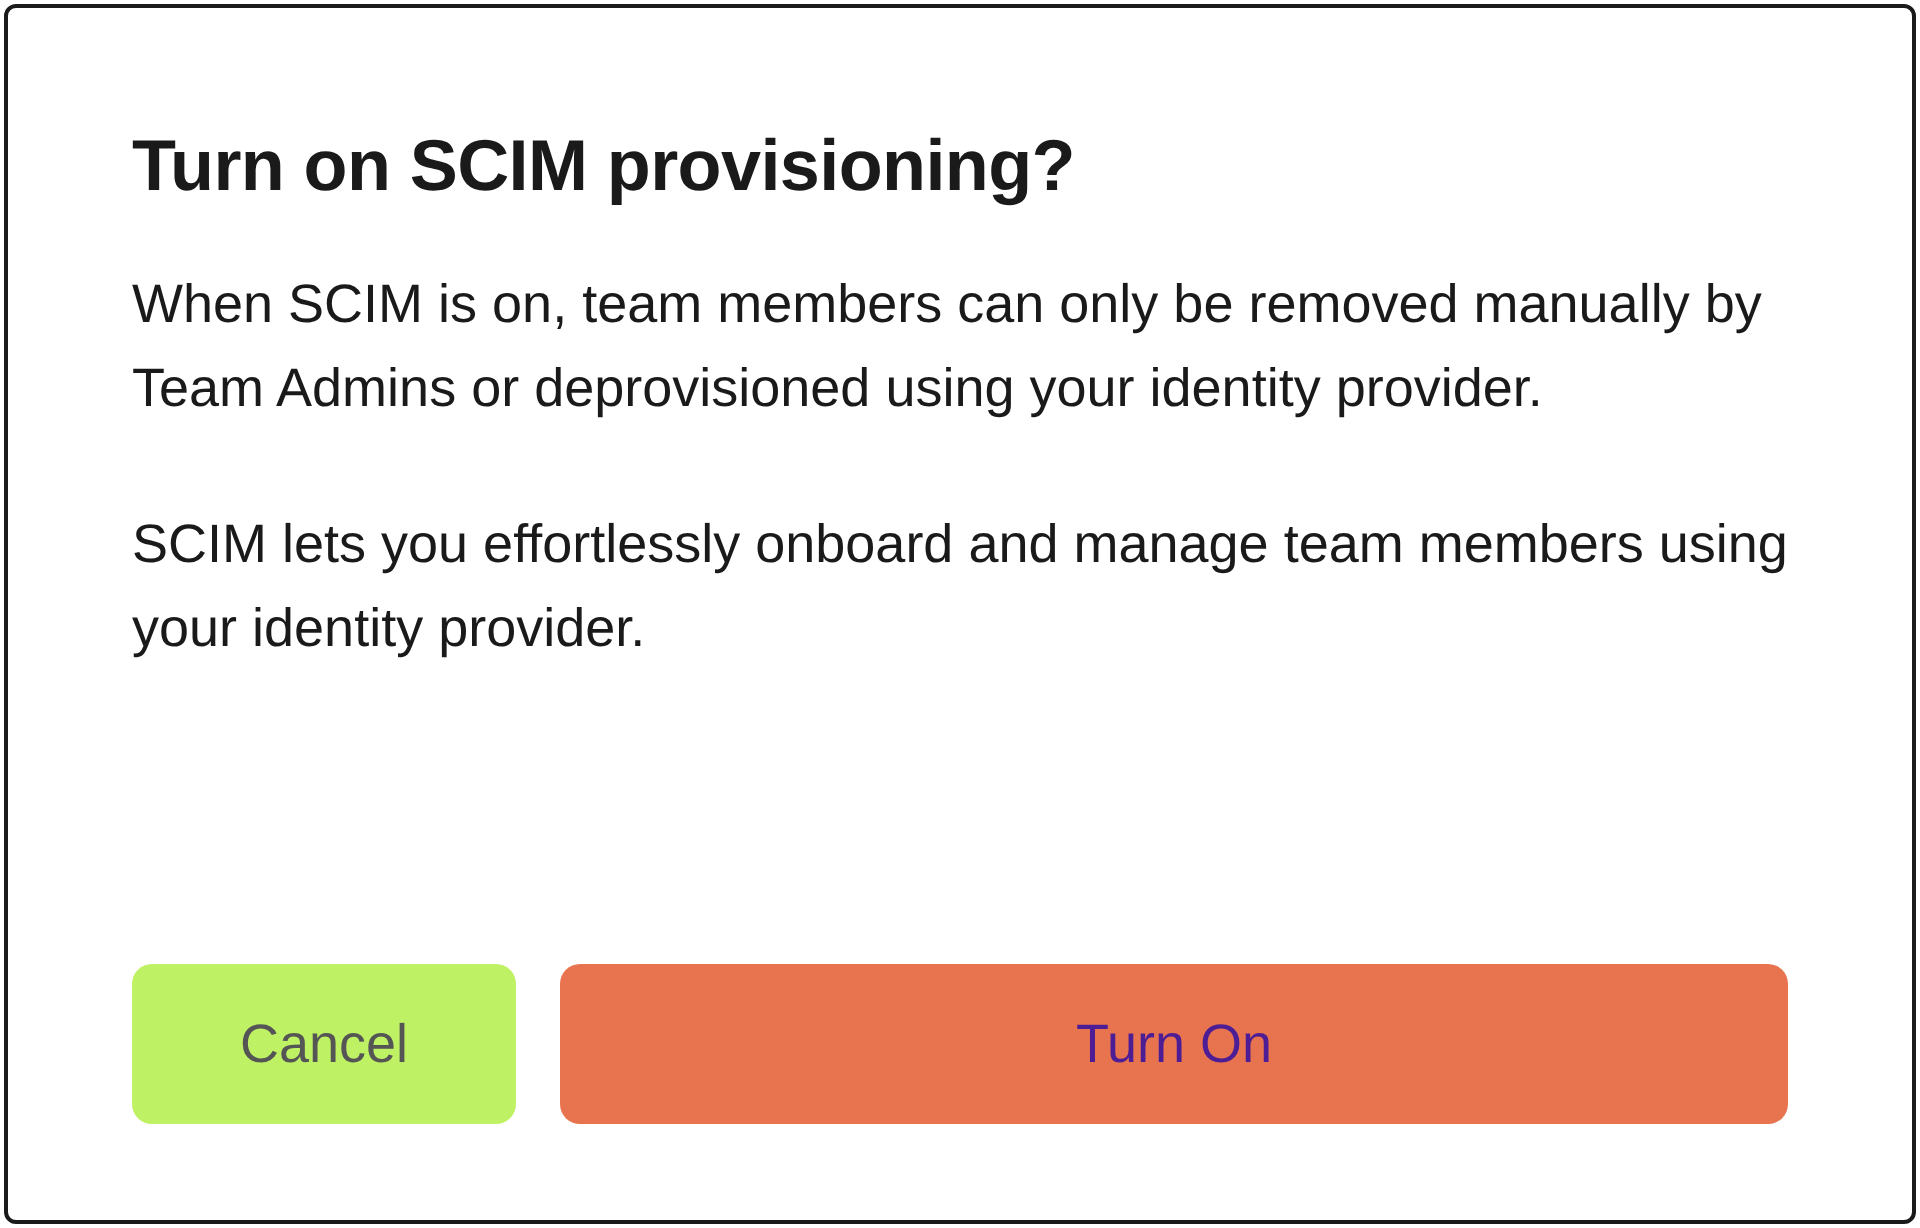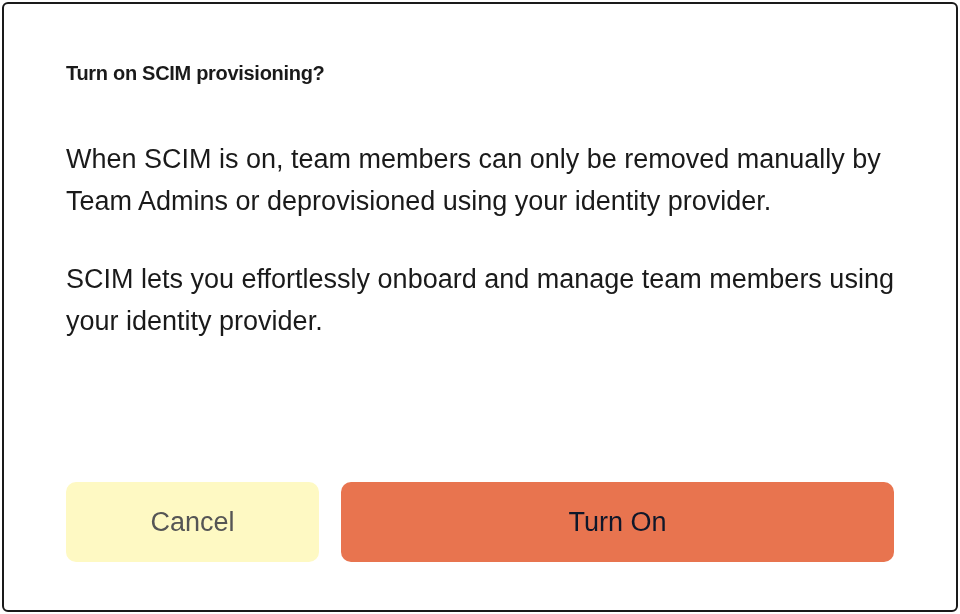--- a/index.html
+++ b/index.html
@@ -20,24 +20,24 @@
       width: 956px;
       height: 610px;
       border: 2px solid #1a1a1a;
       border-radius: 6px;
       padding: 58px 62px 48px 62px;
       display: flex;
       flex-direction: column;
       background: #ffffff;
     }
     .dialog-title {
-      font-size: 20px;
+      font-size: 36px;
       font-weight: 700;
       color: #1a1a1a;
-      margin-bottom: 54px;
+      margin-bottom: 28px;
       letter-spacing: -0.3px;
     }
     .dialog-body {
       flex: 1;
     }
     .dialog-paragraph {
       font-size: 27px;
       line-height: 1.55;
       color: #1a1a1a;
       font-weight: 400;
@@ -54,28 +54,28 @@
     .btn {
       height: 80px;
       border: none;
       border-radius: 10px;
       font-size: 27px;
       font-weight: 500;
       cursor: pointer;
       font-family: inherit;
     }
     .btn-cancel {
-      width: 253px;
-      background: #fef9c3;
+      width: 192px;
+      background: #bef264;
       color: #555555;
     }
     .btn-primary {
       flex: 1;
       background: #e8744f;
-      color: #0f172a;
+      color: #4c1d95;
     }
   </style>
 </head>
 <body>
 
 <div class="dialog">
   <h1 class="dialog-title">Turn on SCIM provisioning?</h1>
   <div class="dialog-body">
     <p class="dialog-paragraph">When SCIM is on, team members can only be removed manually by Team Admins or deprovisioned using your identity provider.</p>
     <p class="dialog-paragraph">SCIM lets you effortlessly onboard and manage team members using your identity provider.</p>

